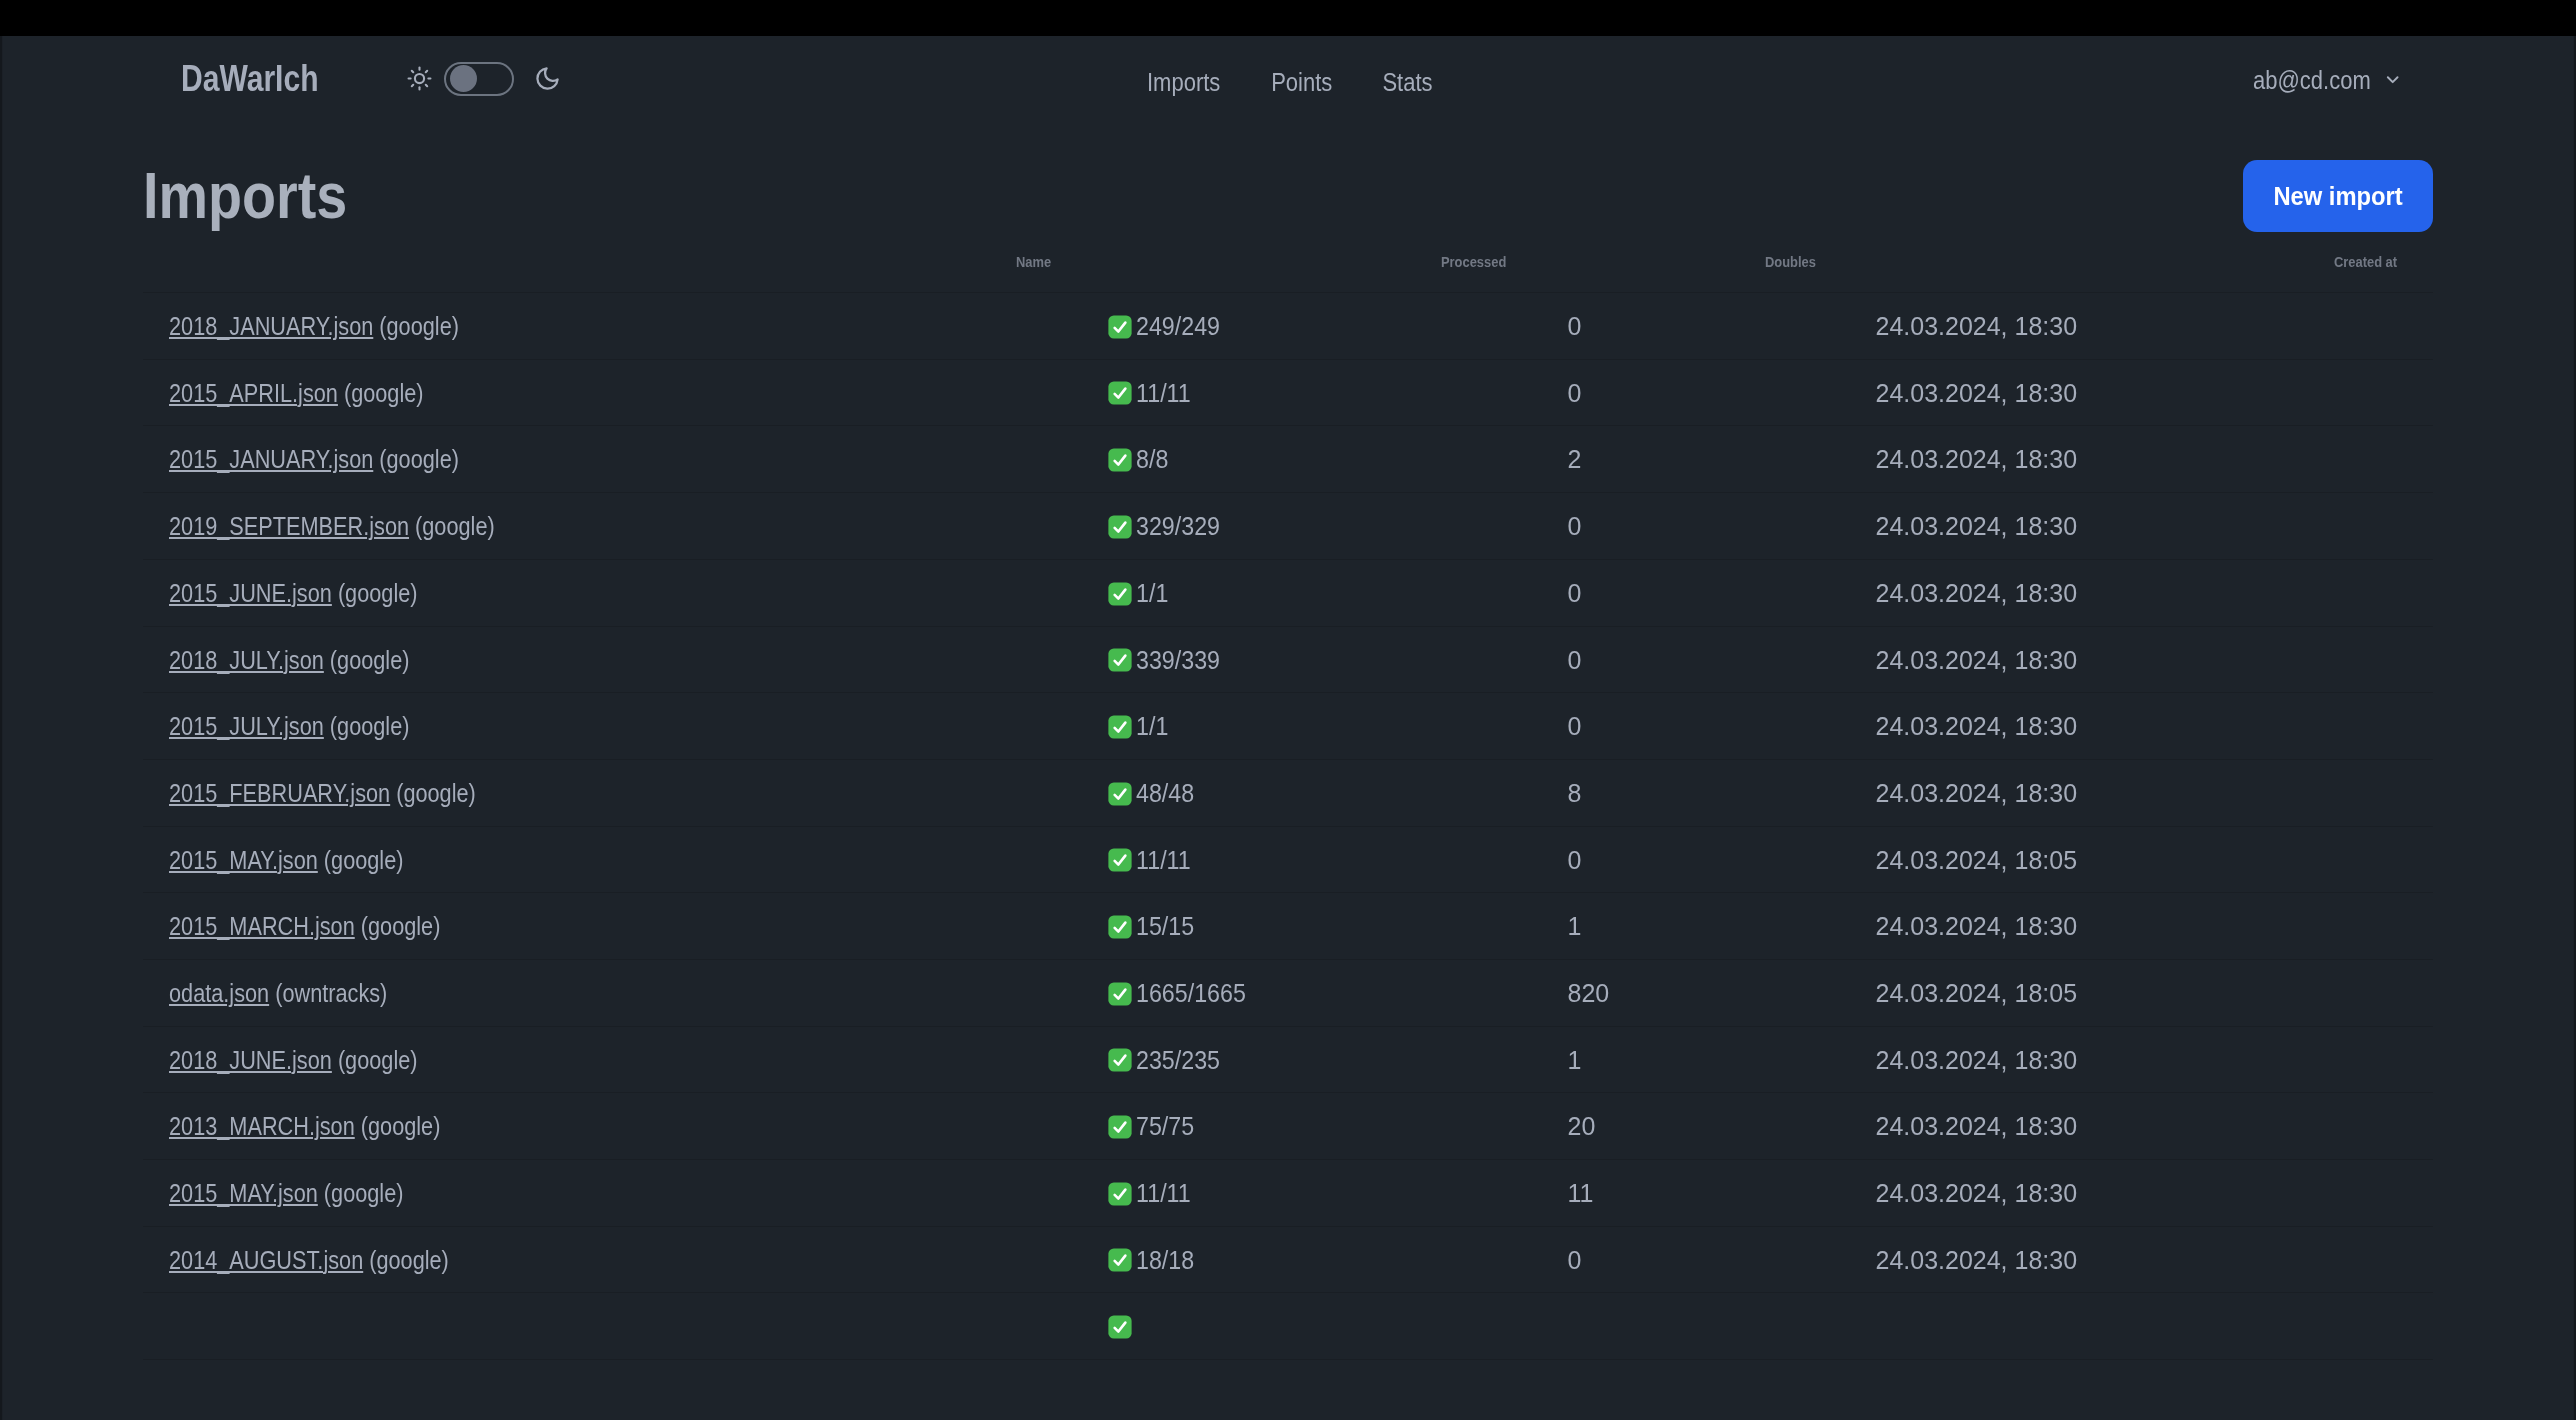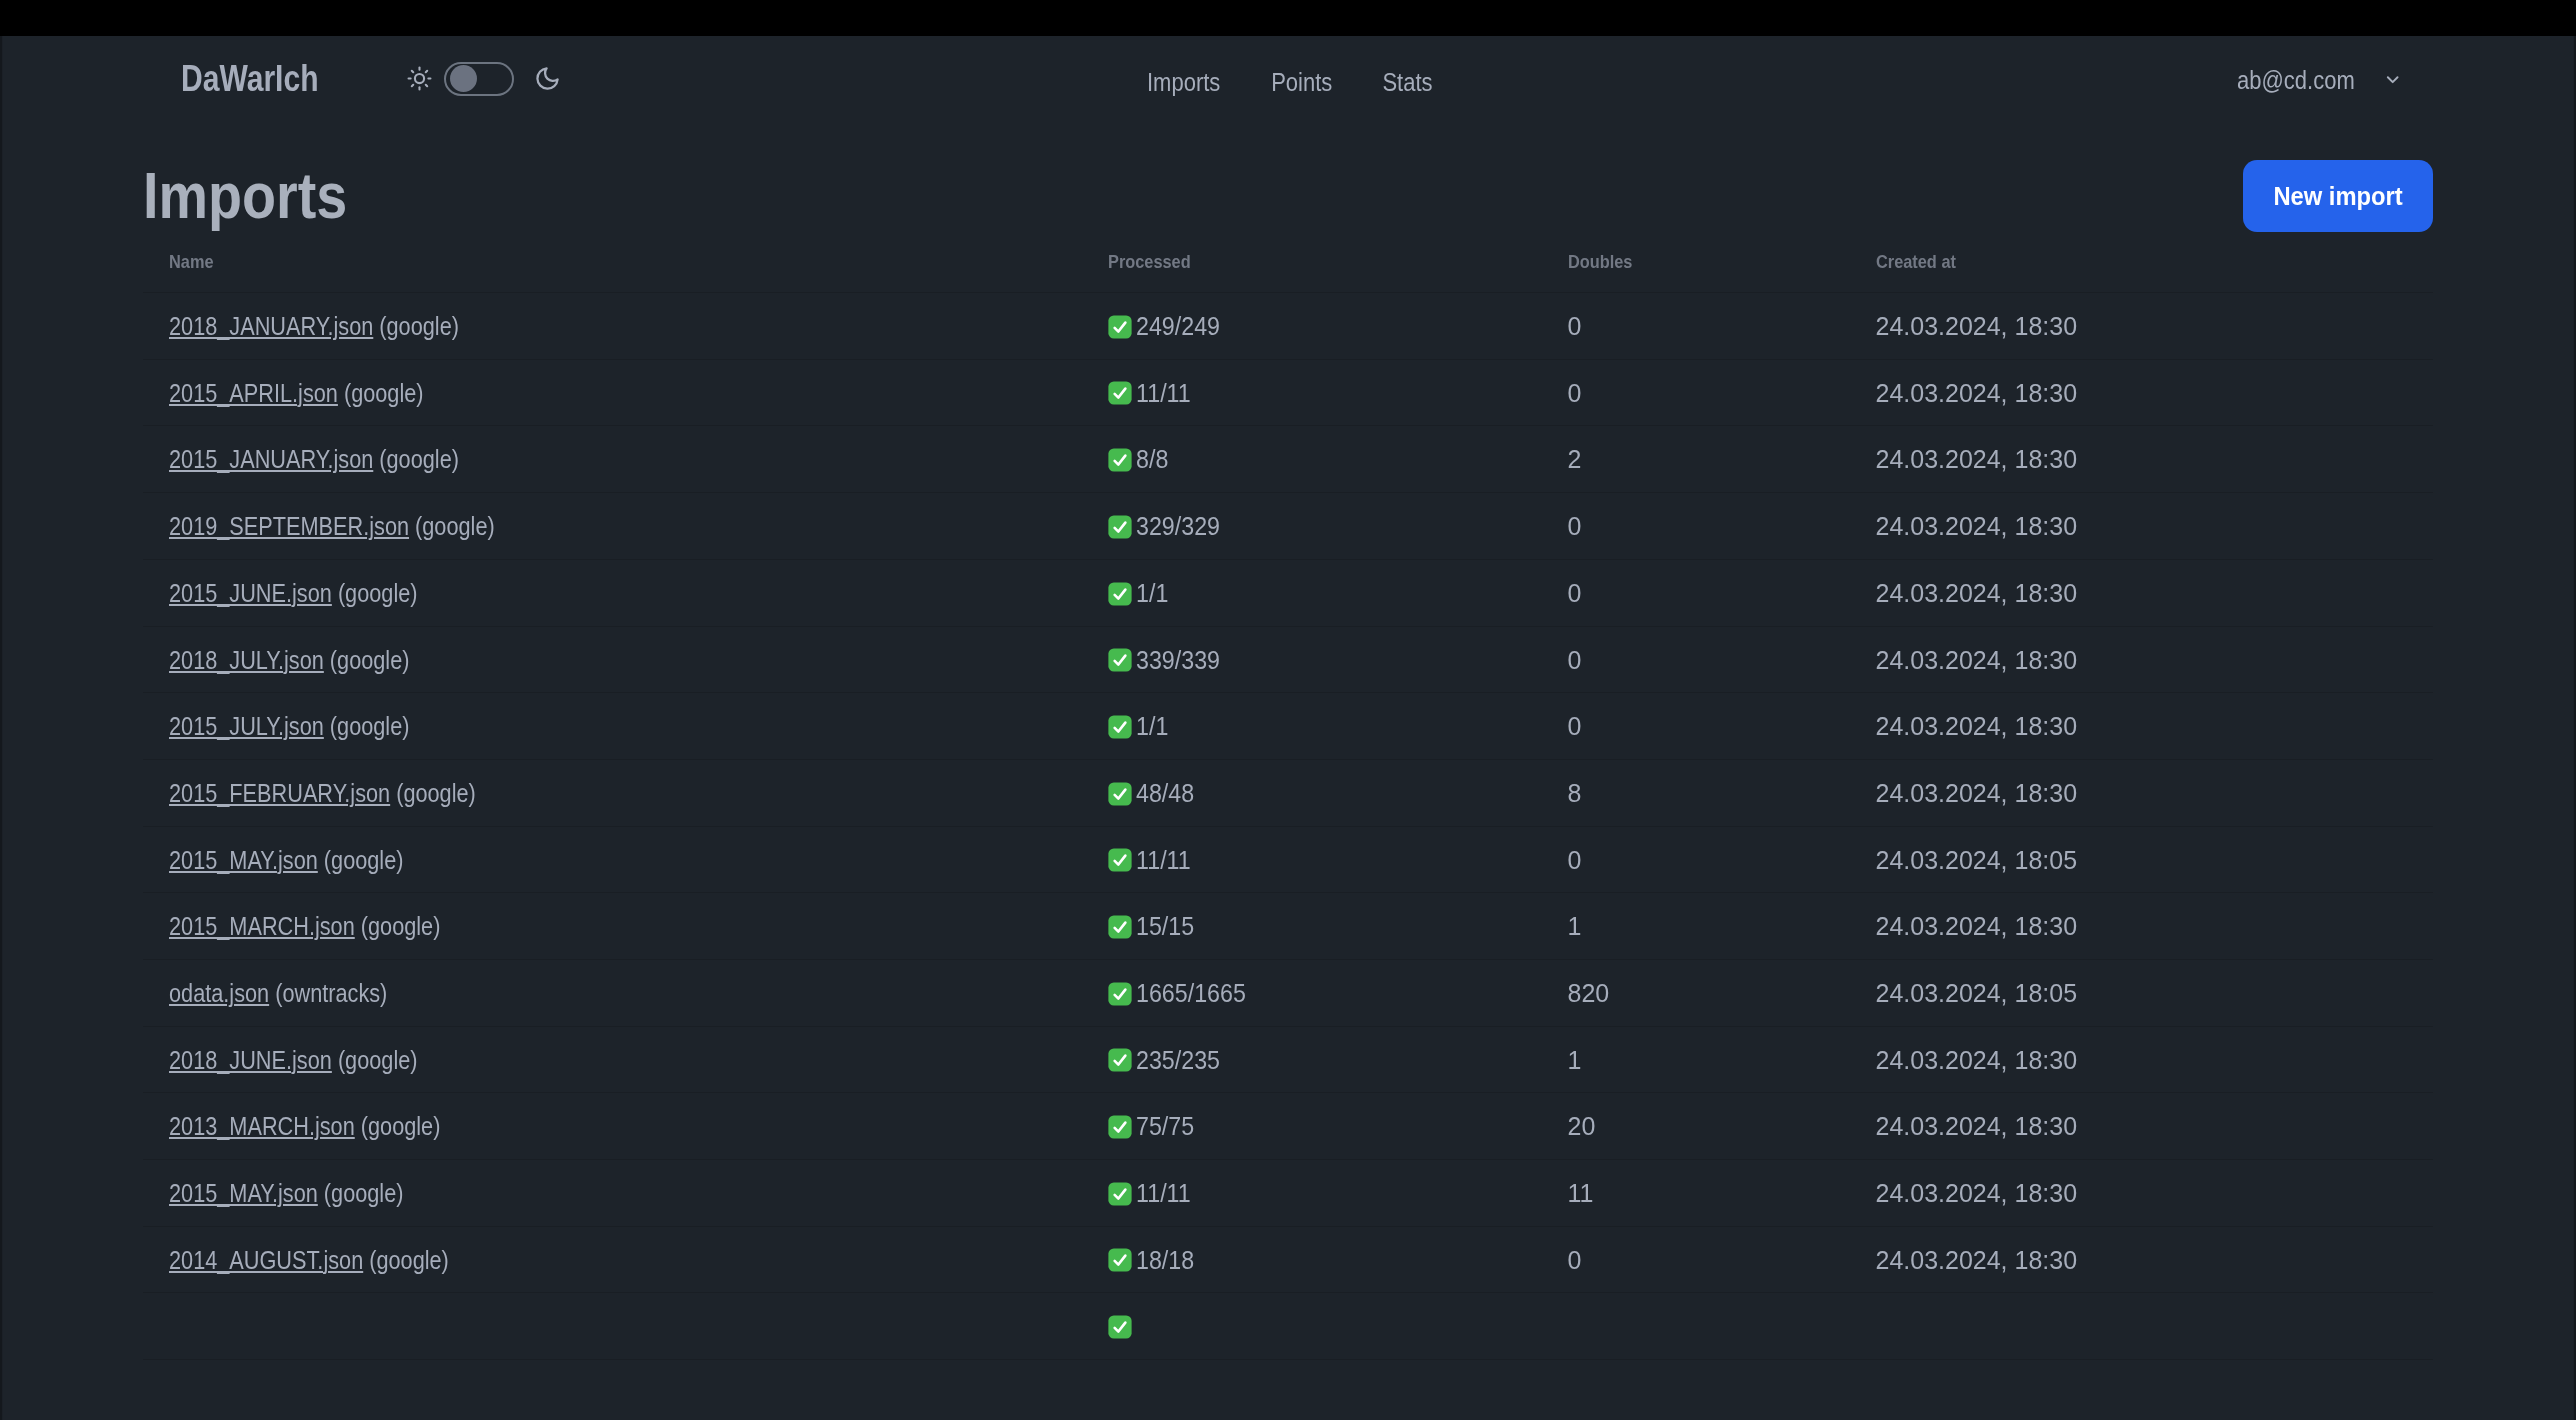--- a/index.html
+++ b/index.html
@@ -27,21 +27,21 @@
     position:relative; width:70px; height:34px; margin-left:10.4px;
     border:2.2px solid #6c7480; border-radius:17px; background:transparent; cursor:pointer;
   }
   .toggle .knob { position:absolute; left:3.4px; top:1.5px; width:27px; height:27px; border-radius:50%; background:#6b7280; }
   .moon-wrap { width:30px; height:30px; margin-left:18px; display:flex; align-items:center; justify-content:center; }
 
   .nav-links { position:absolute; left:1142px; top:3.7px; height:85px; display:flex; align-items:center; gap:42px; }
   .nav-links a { color:#a6adbb; text-decoration:none; font-size:25px; line-height:36px; }
   .nav-links .sx { transform:scaleX(0.88) translateZ(0); transform-origin:50% 50%; }
 
-  .user { position:absolute; right:174px; top:1.5px; height:85px; display:flex; align-items:center; gap:28px; cursor:pointer; }
+  .user { position:absolute; right:174px; top:1.5px; height:85px; display:flex; align-items:center; gap:12px; cursor:pointer; }
   .user .email { font-size:25px; line-height:36px; color:#a6adbb; }
   .user .email.sx { transform:scaleX(0.88) translateZ(0); transform-origin:100% 50%; }
 
   
   .container { width:2290px; margin:0 auto; }
   .page-head { margin-top:39px; height:72px; display:flex; align-items:center; justify-content:space-between; }
   h1.title {
     font-size:64px; line-height:64px; font-weight:bold; color:#a9b0bc;
     transform:scaleX(0.87) translateZ(0); transform-origin:0 50%; white-space:nowrap;
   }
@@ -50,21 +50,21 @@
     background:#2563eb; color:#fff; font-weight:bold; font-size:25px;
     font-family:"Liberation Sans", sans-serif;
     display:flex; align-items:center; justify-content:center; cursor:pointer;
   }
   .btn-primary .sx { transform:scaleX(0.95) translateZ(0); transform-origin:50% 50%; }
 
   
   table.imports { width:2290px; margin:-2.6px auto 0; border-collapse:collapse; table-layout:fixed; }
   col.c1 { width:939px; } col.c2 { width:460px; } col.c3 { width:308px; } col.c4 { width:583px; }
   th {
-    text-align:left; font-size:19px; line-height:25px; font-weight:bold;
+    text-align:right; font-size:15px; line-height:25px; font-weight:bold;
     color:rgba(166,173,187,.62); padding:20px 25.5px 17.7px;
     border-bottom:1.5px solid #191e24;
   }
   th .sx { transform:scaleX(0.86) translateZ(0); }
   td {
     font-size:25px; line-height:36px; color:#a6adbb;
     padding:15px 25.5px 14.7px; border-bottom:1.5px solid #191e24;
     overflow:hidden; white-space:nowrap;
   }
   td .nm { display:inline-block; transform:scaleX(0.868) translateZ(0); transform-origin:0 50%; white-space:nowrap; }

